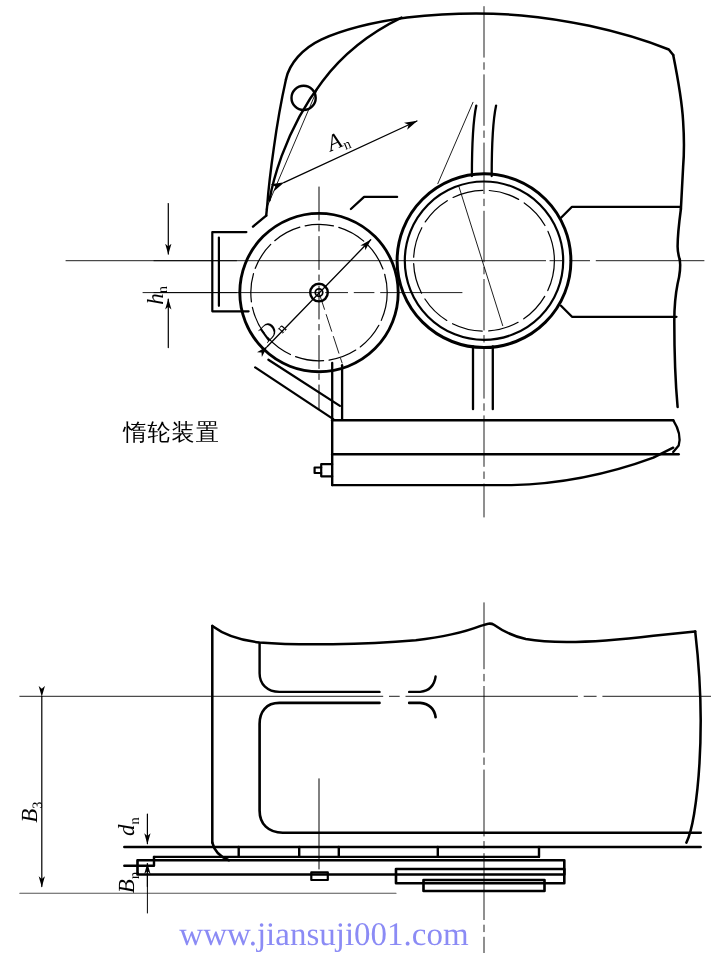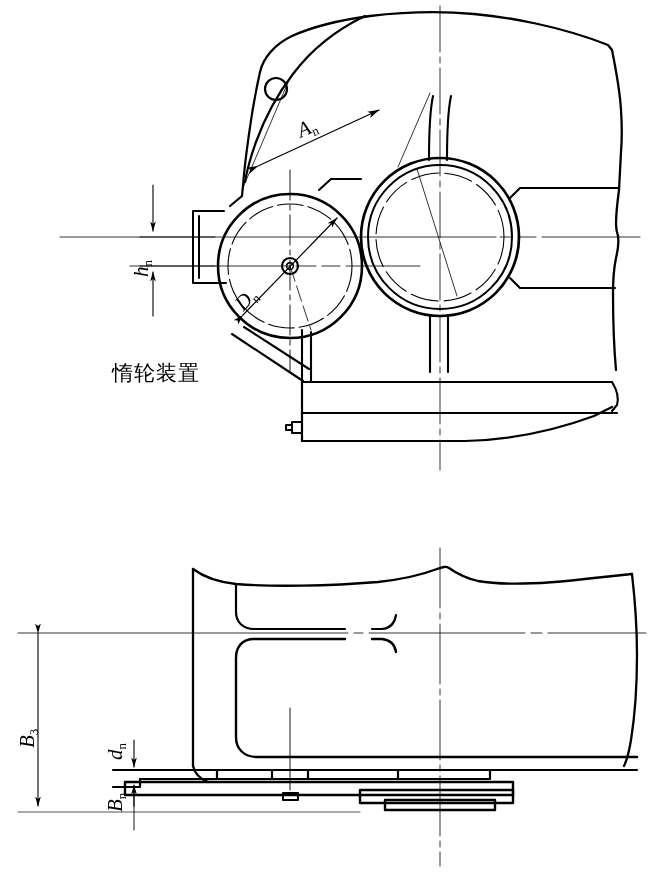--- a/index.html
+++ b/index.html
@@ -344,28 +344,29 @@
   </div>
 
   <div class="lbl dim-sym" style="left:231px; top:300px; transform:rotate(-46deg); transform-origin:left top;">
     <span>D</span><sub>n</sub>
   </div>
 
   <div class="lbl dim-sym rot90" style="left:131px; top:277px;">
     <span>h</span><sub>n</sub>
   </div>
 
-  <div class="lbl cjk-caption" style="left:112px; top:363px;">惰轮装置</div>
+  <div class="lbl cjk-caption" style="left:112px; top:383px;">惰轮装置</div>
 
   <div class="lbl dim-sym rot90" style="left:17px; top:748px;">
     <span>B</span><sub>3</sub>
   </div>
 
   <div class="lbl dim-sym rot90" style="left:105px; top:760px;">
     <span>d</span><sub>n</sub>
   </div>
 
   <div class="lbl dim-sym rot90" style="left:105px; top:812px;">
     <span>B</span><sub>n</sub>
   </div>
 
+  <div class="watermark" style="left:163px; top:833px;">www.jiansuji001.com</div>
 
 </div>
 
 </body></html>

